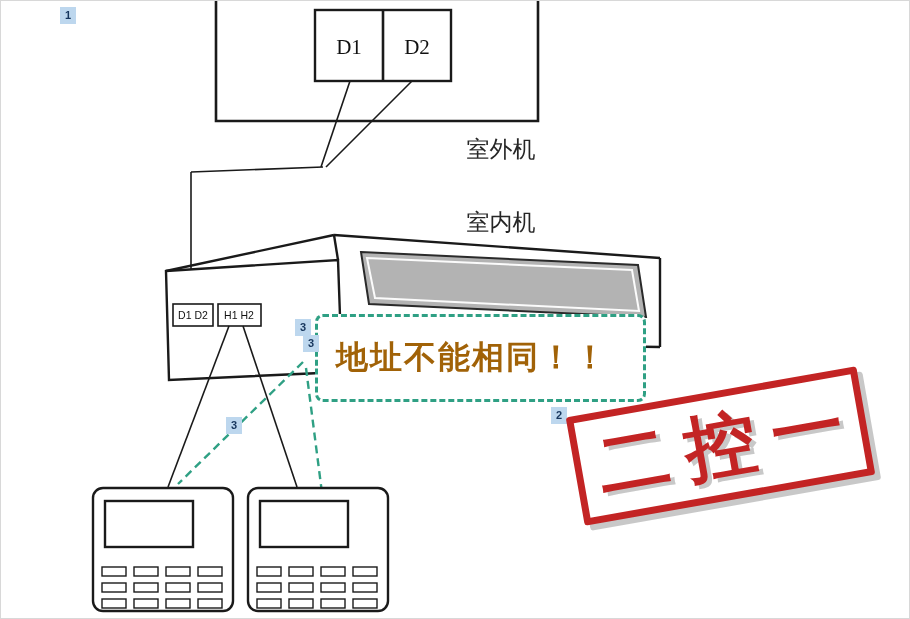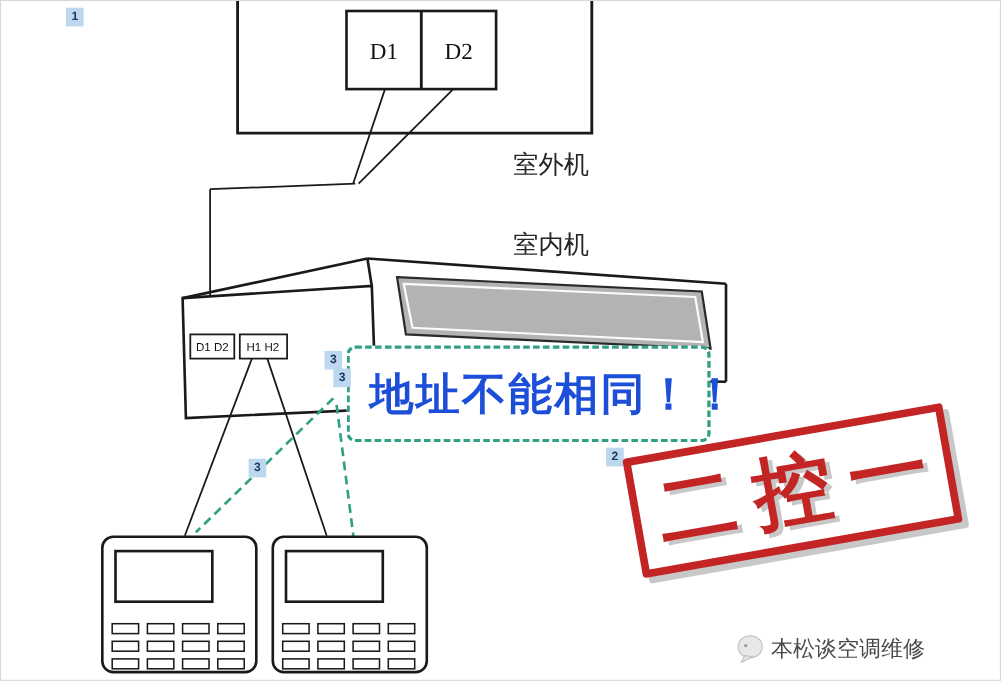--- a/index.html
+++ b/index.html
@@ -40,21 +40,21 @@
   .marker-2  { left:550px; top:406px; }
 
   
   .callout {
     position:absolute; left:314px; top:313px; width:331px; height:88px;
     border:3px dashed #2fa084; border-radius:8px; background:#ffffff;
     display:flex; align-items:center; padding-left:18px;
   }
   .callout-text {
     font-family:"Liberation Sans", sans-serif;
-    font-size:40px; font-weight:bold; color:#1d4ed8; letter-spacing:2px;
+    font-size:32px; font-weight:bold; color:#a16207; letter-spacing:2px;
     white-space:nowrap;
   }
 
   
   .stamp {
     position:absolute; left:572px; top:390px; width:295px; height:110px;
     border:7px solid #c32424; border-radius:3px; background:#ffffff;
     transform:rotate(-10deg);
     display:flex; align-items:center; justify-content:center;
     box-shadow:5px 6px 0 rgba(155,155,155,0.55);
@@ -168,22 +168,14 @@
   <span class="marker marker-1">1</span>
   <span class="marker marker-3a">3</span>
   <span class="marker marker-3b">3</span>
   <span class="marker marker-3c">3</span>
   <span class="marker marker-2">2</span>
 
   <div class="stamp">
     <span class="stamp-text">二控一</span>
   </div>
 
-  <div class="watermark">
-    <svg width="26" height="27" viewBox="0 0 26 27">
-      <ellipse cx="13" cy="12" rx="11" ry="10" fill="#e8e8e8" stroke="#bfbfbf" stroke-width="1"></ellipse>
-      <path d="M8,20 L5,26 L15,21 Z" fill="#e8e8e8" stroke="#bfbfbf" stroke-width="1"></path>
-      <circle cx="9" cy="11" r="1.5" fill="#9a9a9a"></circle>
-    </svg>
-    <span class="wm-text">本松谈空调维修</span>
-  </div>
 
 </div>
 
 </body></html>

